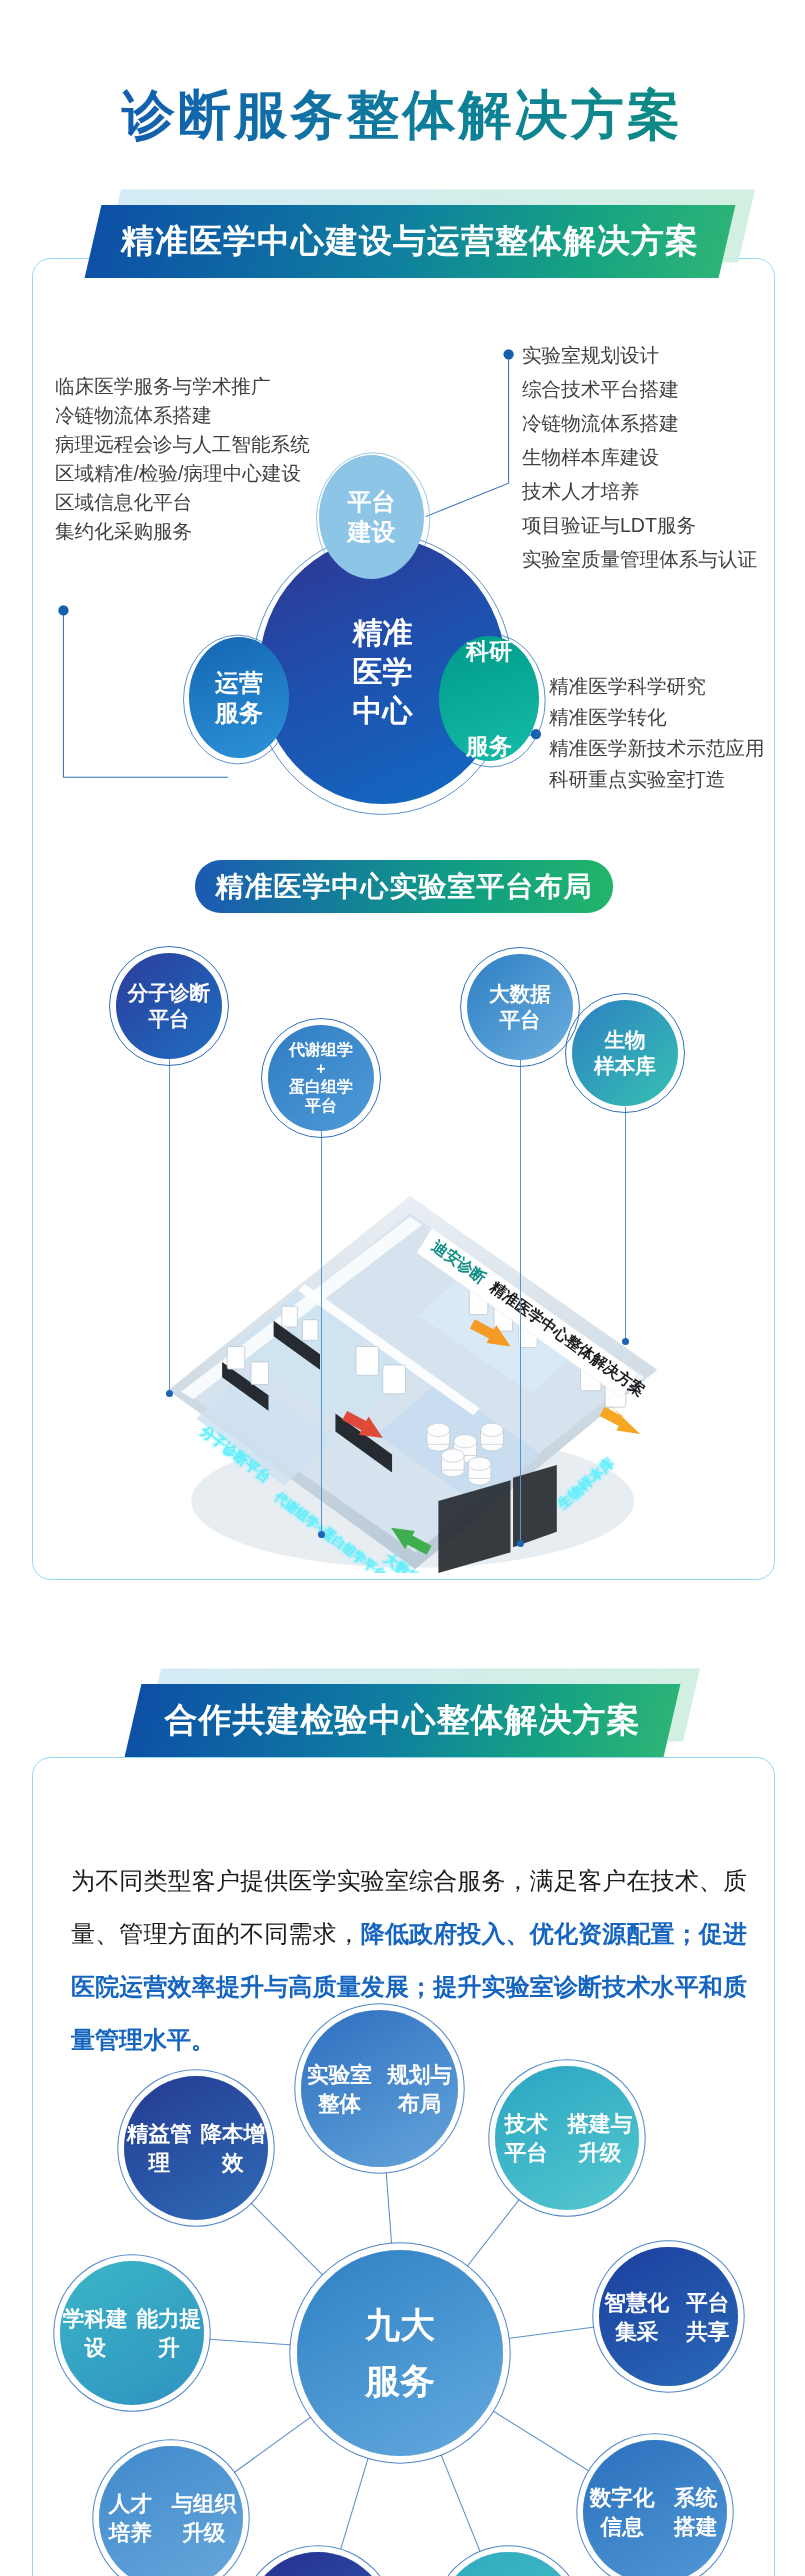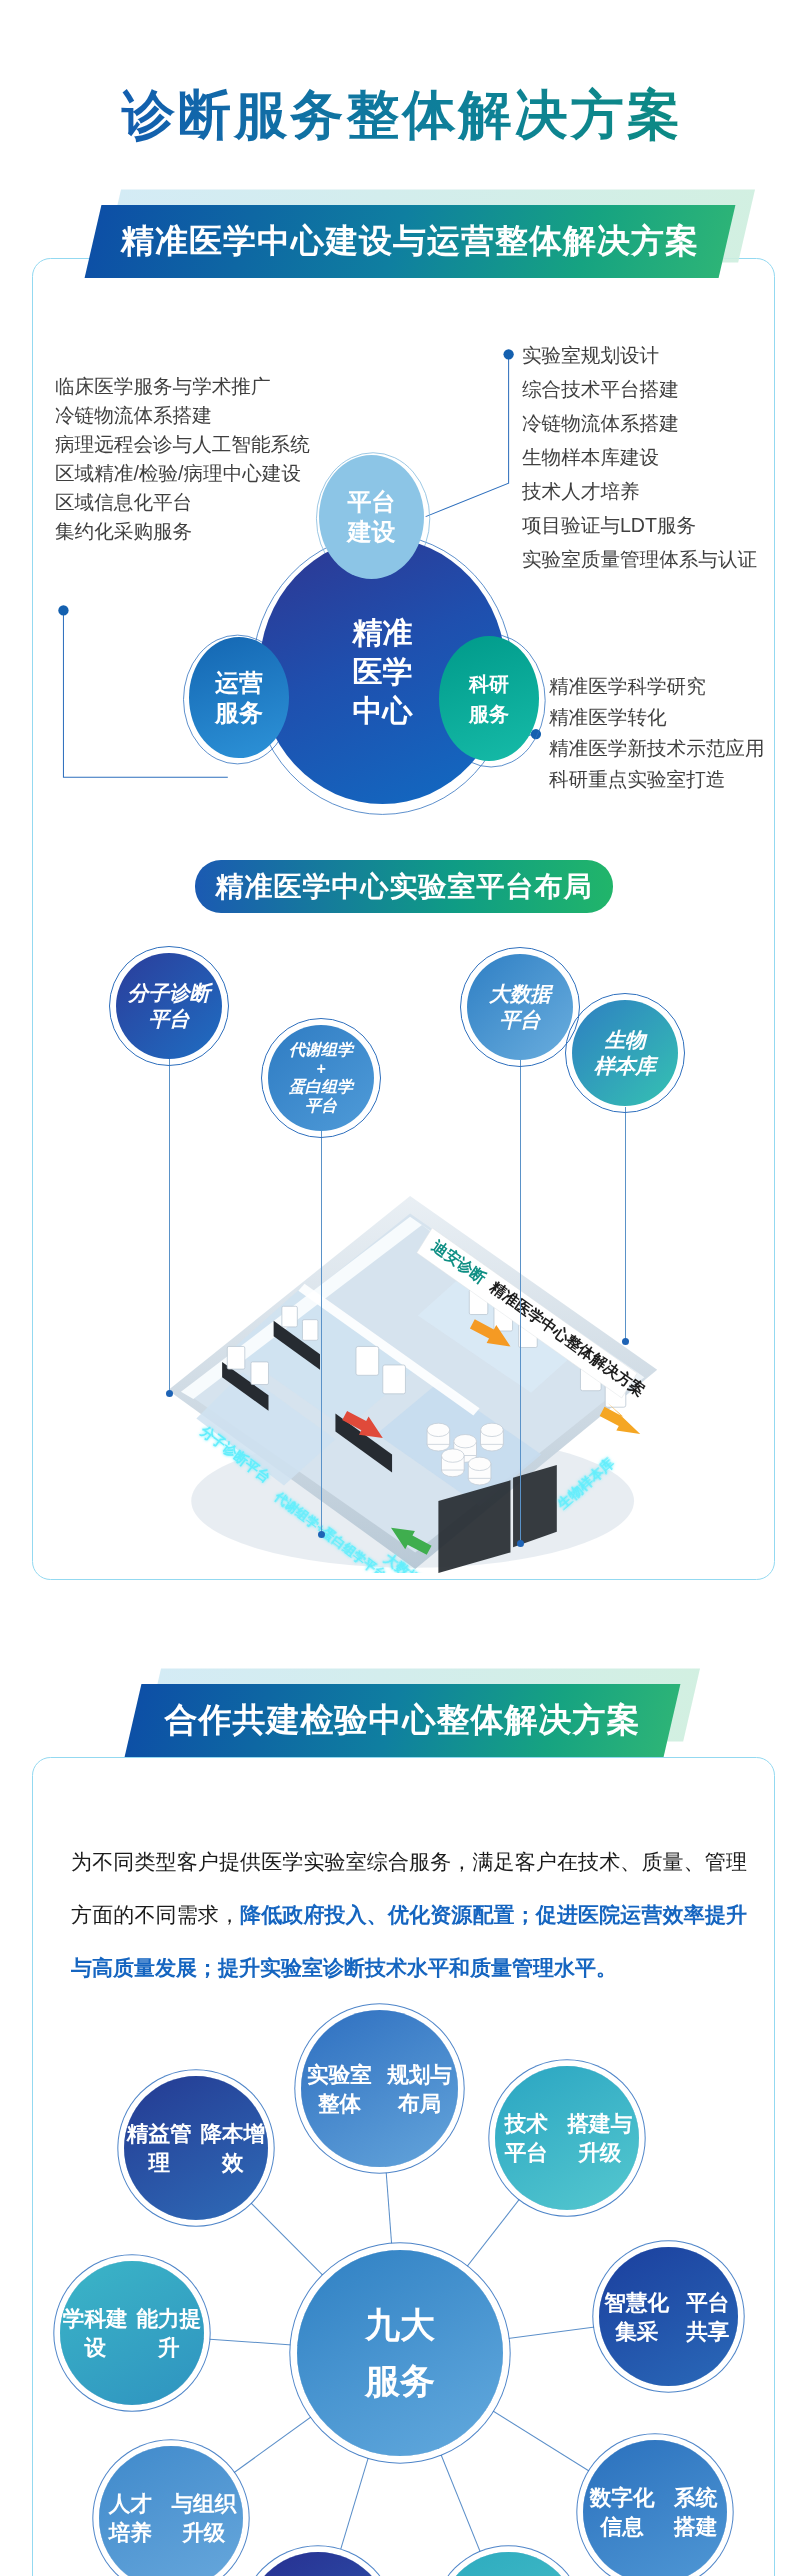--- a/index.html
+++ b/index.html
@@ -48,44 +48,44 @@
         align-items:center;justify-content:center;color:#fff;font-weight:bold;text-align:center;
         box-shadow:0 0 0 0.8px rgba(46,111,190,.0);}
   #c-center{left:226px;top:279px;width:247px;height:266px;border-radius:50%;
     background:linear-gradient(155deg,#2c3a96 8%,#1f4fae 45%,#1269c1 95%);
     font-size:30px;line-height:39px;z-index:3;}
   #c-platform{left:286px;top:196px;width:105px;height:124px;background:#8cc5e6;
     font-size:24px;line-height:30px;z-index:4;}
   #c-operation{left:156px;top:378px;width:100px;height:121px;
     background:linear-gradient(160deg,#1466b2,#2d93d8);font-size:24px;line-height:30px;z-index:4;}
   #c-research{left:406px;top:377px;width:100px;height:125px;
-    background:linear-gradient(160deg,#009a8a,#16bba8);font-size:20px;line-height:30px;z-index:4;}
+    background:linear-gradient(160deg,#009a8a,#16bba8);font-size:23px;line-height:30px;z-index:4;justify-content:space-between;}
   
   #pill{
     position:absolute;left:162px;top:601px;width:418px;height:53px;border-radius:26px;
     background:linear-gradient(90deg,#1b5ab2 0%,#0f9c85 62%,#21b56a 100%);
     display:flex;align-items:center;justify-content:center;color:#fff;
     font-size:28px;font-weight:bold;letter-spacing:1px;
   }
   
   .bubble{position:absolute;width:106px;height:106px;border-radius:50%;
     display:flex;flex-direction:column;align-items:center;justify-content:center;
-    color:#fff;font-weight:bold;text-align:center;z-index:4;font-style:italic;}
+    color:#fff;font-weight:bold;text-align:center;z-index:4;}
   .bubble::after{content:"";position:absolute;left:-7.2px;top:-7.2px;width:118px;height:118px;
     border-radius:50%;border:0.8px solid #2e6fbd;}
   .bubble span{display:block;}
   #b-mol{left:83px;top:694px;background:linear-gradient(135deg,#2b3d9b,#1f6ec2);font-size:20.6px;line-height:26px;}
   #b-met{left:235px;top:766px;background:linear-gradient(135deg,#2f7cc3,#4f9bd8);font-size:16px;line-height:18.5px;}
   #b-big{left:434px;top:695px;background:linear-gradient(135deg,#2f7fc4,#6aaede);font-size:20.6px;line-height:26px;}
   #b-bio{left:539px;top:741px;background:linear-gradient(135deg,#2e7fc2,#35c2b2);font-size:20.6px;line-height:26px;}
   .stem{position:absolute;width:1px;background:#5a92c8;z-index:3;}
   .stemdot{position:absolute;width:7.2px;height:7.2px;border-radius:50%;background:#1e63b5;z-index:3;}
   
-  #para{position:absolute;left:38px;top:56px;width:676px;
-    font-size:21px;line-height:53px;color:#1b1b1b;font-weight:500;text-align:justify;}
+  #para{position:absolute;left:38px;top:72px;width:676px;
+    font-size:24px;line-height:53px;color:#1b1b1b;font-weight:500;text-align:justify;}
   #para .hl{color:#1565c0;font-weight:bold;}
   
   .svc-field{position:absolute;inset:0;}
   .svc-field>div{position:absolute;border-radius:50%;display:flex;flex-direction:row;
     align-items:center;justify-content:center;gap:3.1px;color:#fff;font-weight:bold;font-size:21.6px;
     box-shadow:0 0 0 5.7px #fff,0 0 0 6.7px rgba(46,111,190,.85);text-align:center;z-index:5;}
   .svc-field>div:nth-of-type(1){left:268px;top:252px;width:157px;height:157px;background:linear-gradient(150deg,#2e6fc0,#64a5db);}
   .svc-field>div:nth-of-type(2){left:462px;top:308px;width:144px;height:144px;background:linear-gradient(150deg,#2aa5c2,#55c8cf);}
   .svc-field>div:nth-of-type(3){left:91px;top:318px;width:144px;height:144px;background:linear-gradient(150deg,#243a92,#2f6cb8);}
   .svc-field>div:nth-of-type(4){left:566px;top:489px;width:139px;height:139px;background:linear-gradient(150deg,#1b3f9e,#2a69b8);}

